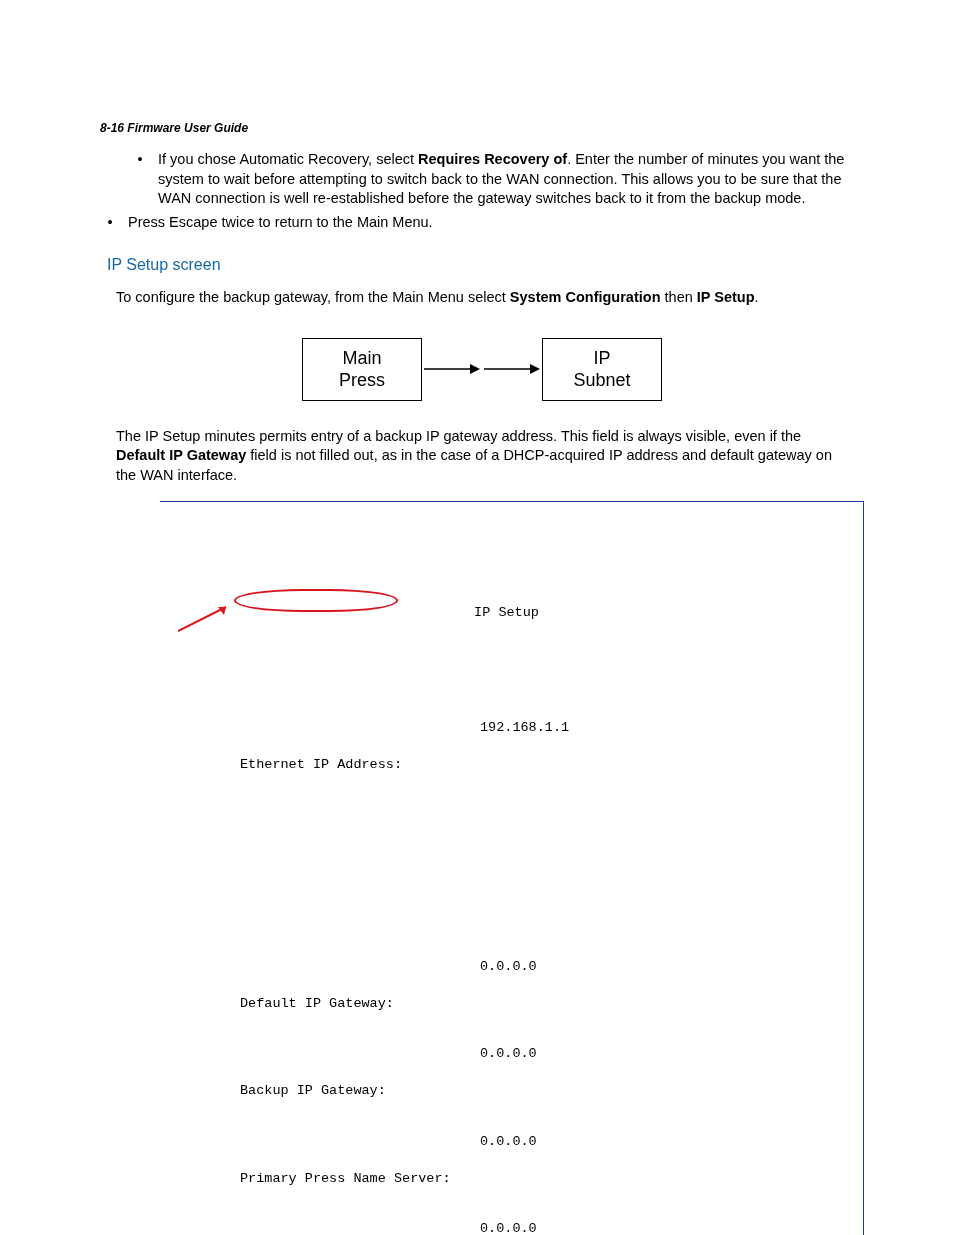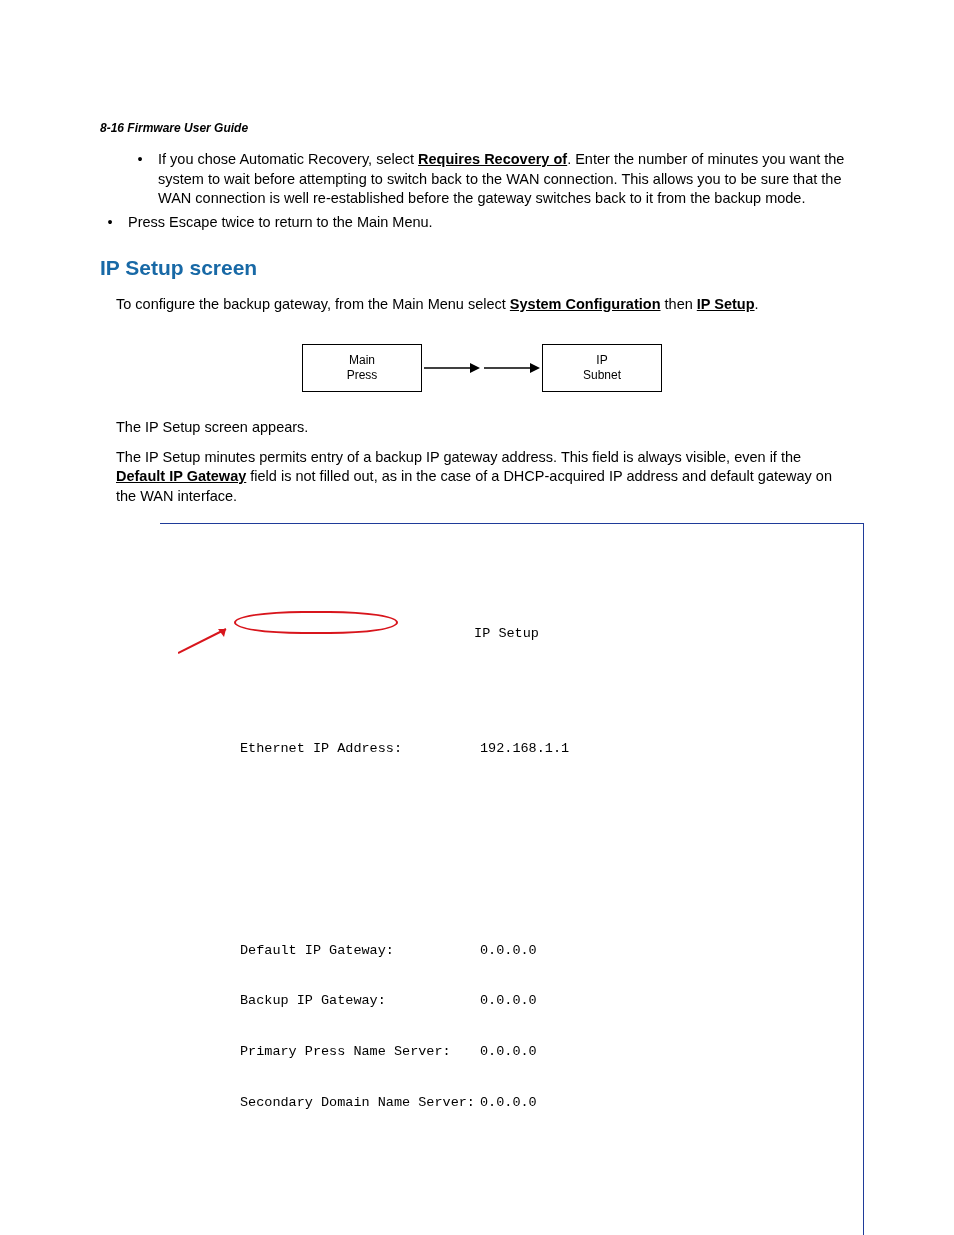--- a/index.html
+++ b/index.html
@@ -34,43 +34,43 @@
     text-align: center;
   }
   .bullet-indent-1 {
     margin-left: 30px;
   }
   .bullet-indent-1 .dot { margin-right: 8px; }
   .bullet-indent-0 {
     margin-left: 0;
   }
   .bullet-indent-0 .dot { margin-right: 8px; }
-  .bold { font-weight: bold; text-decoration: underline; }
+  .bold { font-weight: bold; }
   h2.section {
     color: #1869a6;
-    font-size: 21px;
-    margin: 22px 0 12px 0;
-    font-weight: bold;
+    font-size: 16px;
+    margin: 22px 0 12px 7px;
+    font-weight: normal;
   }
   .para {
     margin: 10px 16px;
   }
   
   .nav-diagram {
     display: flex;
     align-items: center;
     justify-content: center;
     margin: 30px auto 26px auto;
   }
   .nav-box {
     border: 1px solid #000;
     padding: 8px 0;
     width: 118px;
     text-align: center;
-    font-size: 12px;
+    font-size: 18px;
     line-height: 1.25;
   }
   .nav-box.sys { width: 130px; }
   .arrow-wrap {
     width: 60px;
     display: flex;
     align-items: center;
     justify-content: center;
   }
   
@@ -86,21 +86,21 @@
     position: relative;
   }
   .terminal .title {
     text-align: center;
     margin-bottom: 14px;
   }
   .term-block {
     margin-left: 70px;
   }
   .term-row { display: flex; }
-  .term-label { width: 240px; }
+  .term-label { width: 240px; margin-top: 37px; }
   .term-val { }
   .term-gap { height: 16px; }
   
   .callout-circle {
     position: absolute;
     border: 2px solid #d8151c;
     border-radius: 50% / 60%;
     width: 160px;
     height: 19px;
     left: 74px;
@@ -155,21 +155,20 @@
           <line x1="0" y1="7" x2="46" y2="7" stroke="#000" stroke-width="1.5"></line>
           <polygon points="46,2 56,7 46,12" fill="#000"></polygon>
         </svg>
     </div>
     <div class="nav-box">
       <div>IP</div>
       <div>Subnet</div>
     </div>
   </div>
 
-  <div class="para">The IP Setup screen appears.</div>
 
   <div class="para">
     <span>The IP Setup minutes permits entry of a backup IP gateway address. This field is always visible, even if the </span><span class="bold">Default IP Gateway</span><span> field is not filled out, as in the case of a DHCP-acquired IP address and default gateway on the WAN interface.</span>
   </div>
 
   <div class="terminal">
     <div class="callout-circle"></div>
     <svg class="callout-arrow" width="60" height="30">
       <line x1="0" y1="28" x2="48" y2="4" stroke="#d8151c" stroke-width="2"></line>
       <polygon points="48,4 40,4 46,12" fill="#d8151c"></polygon>

